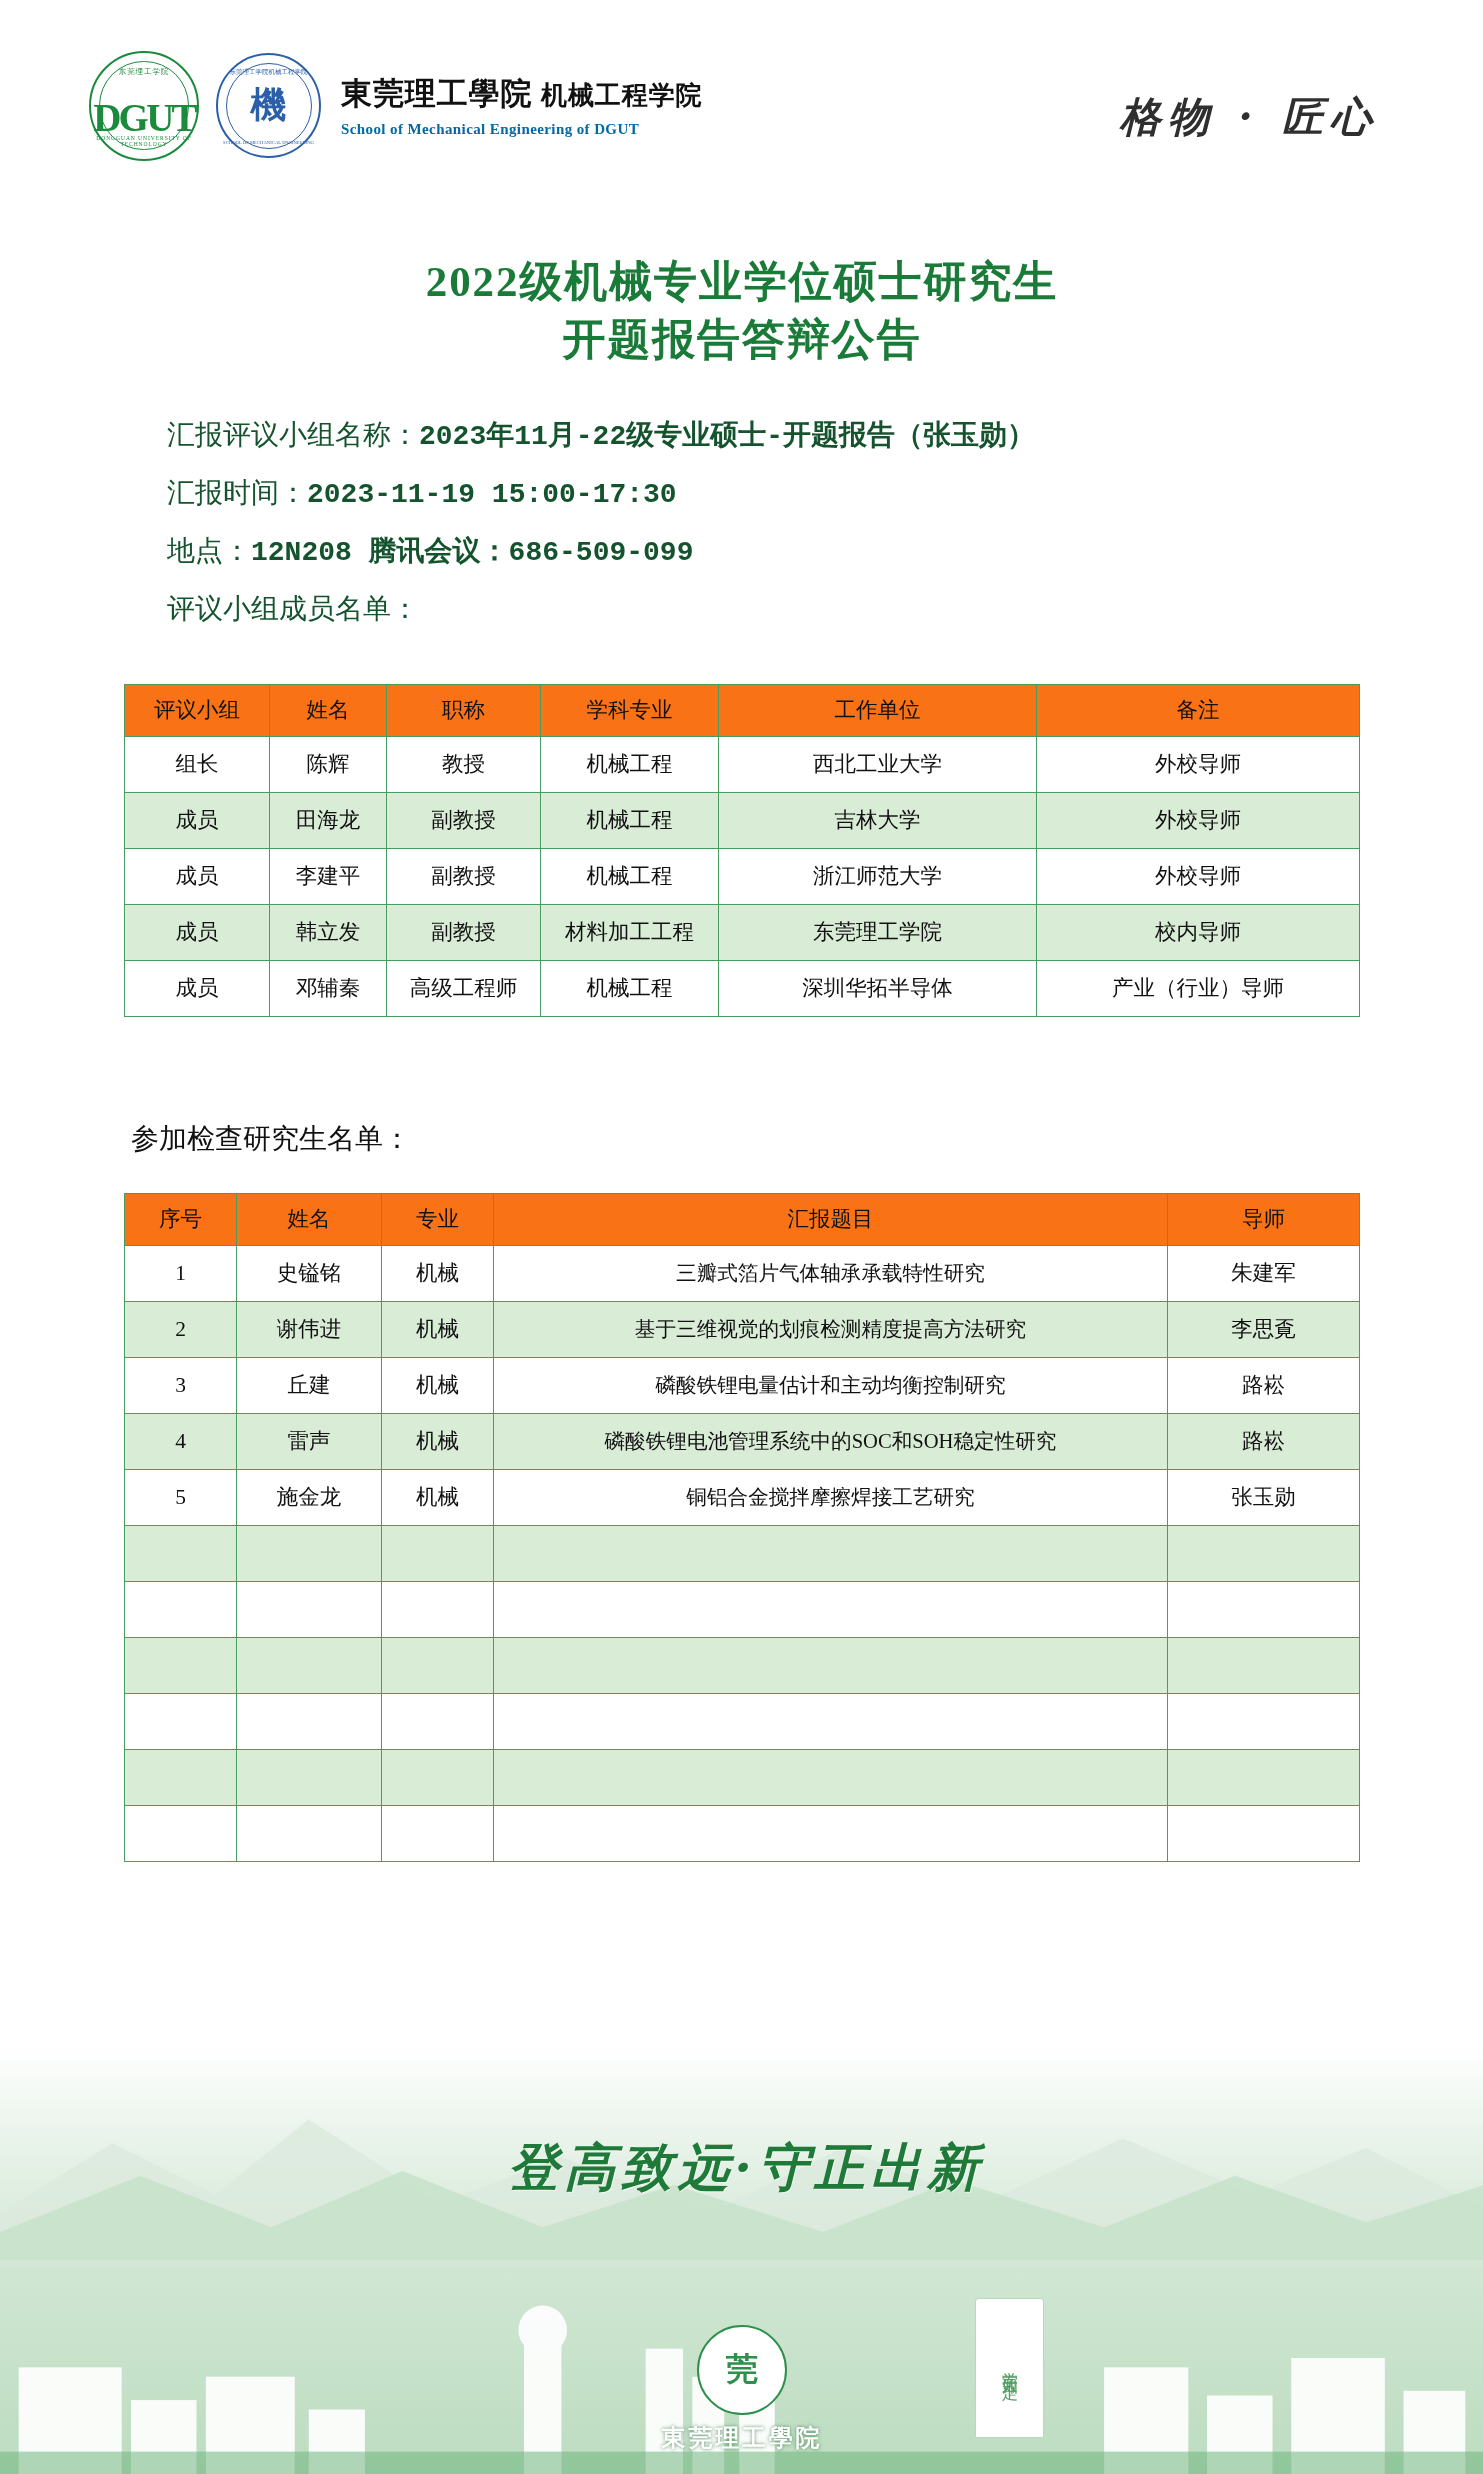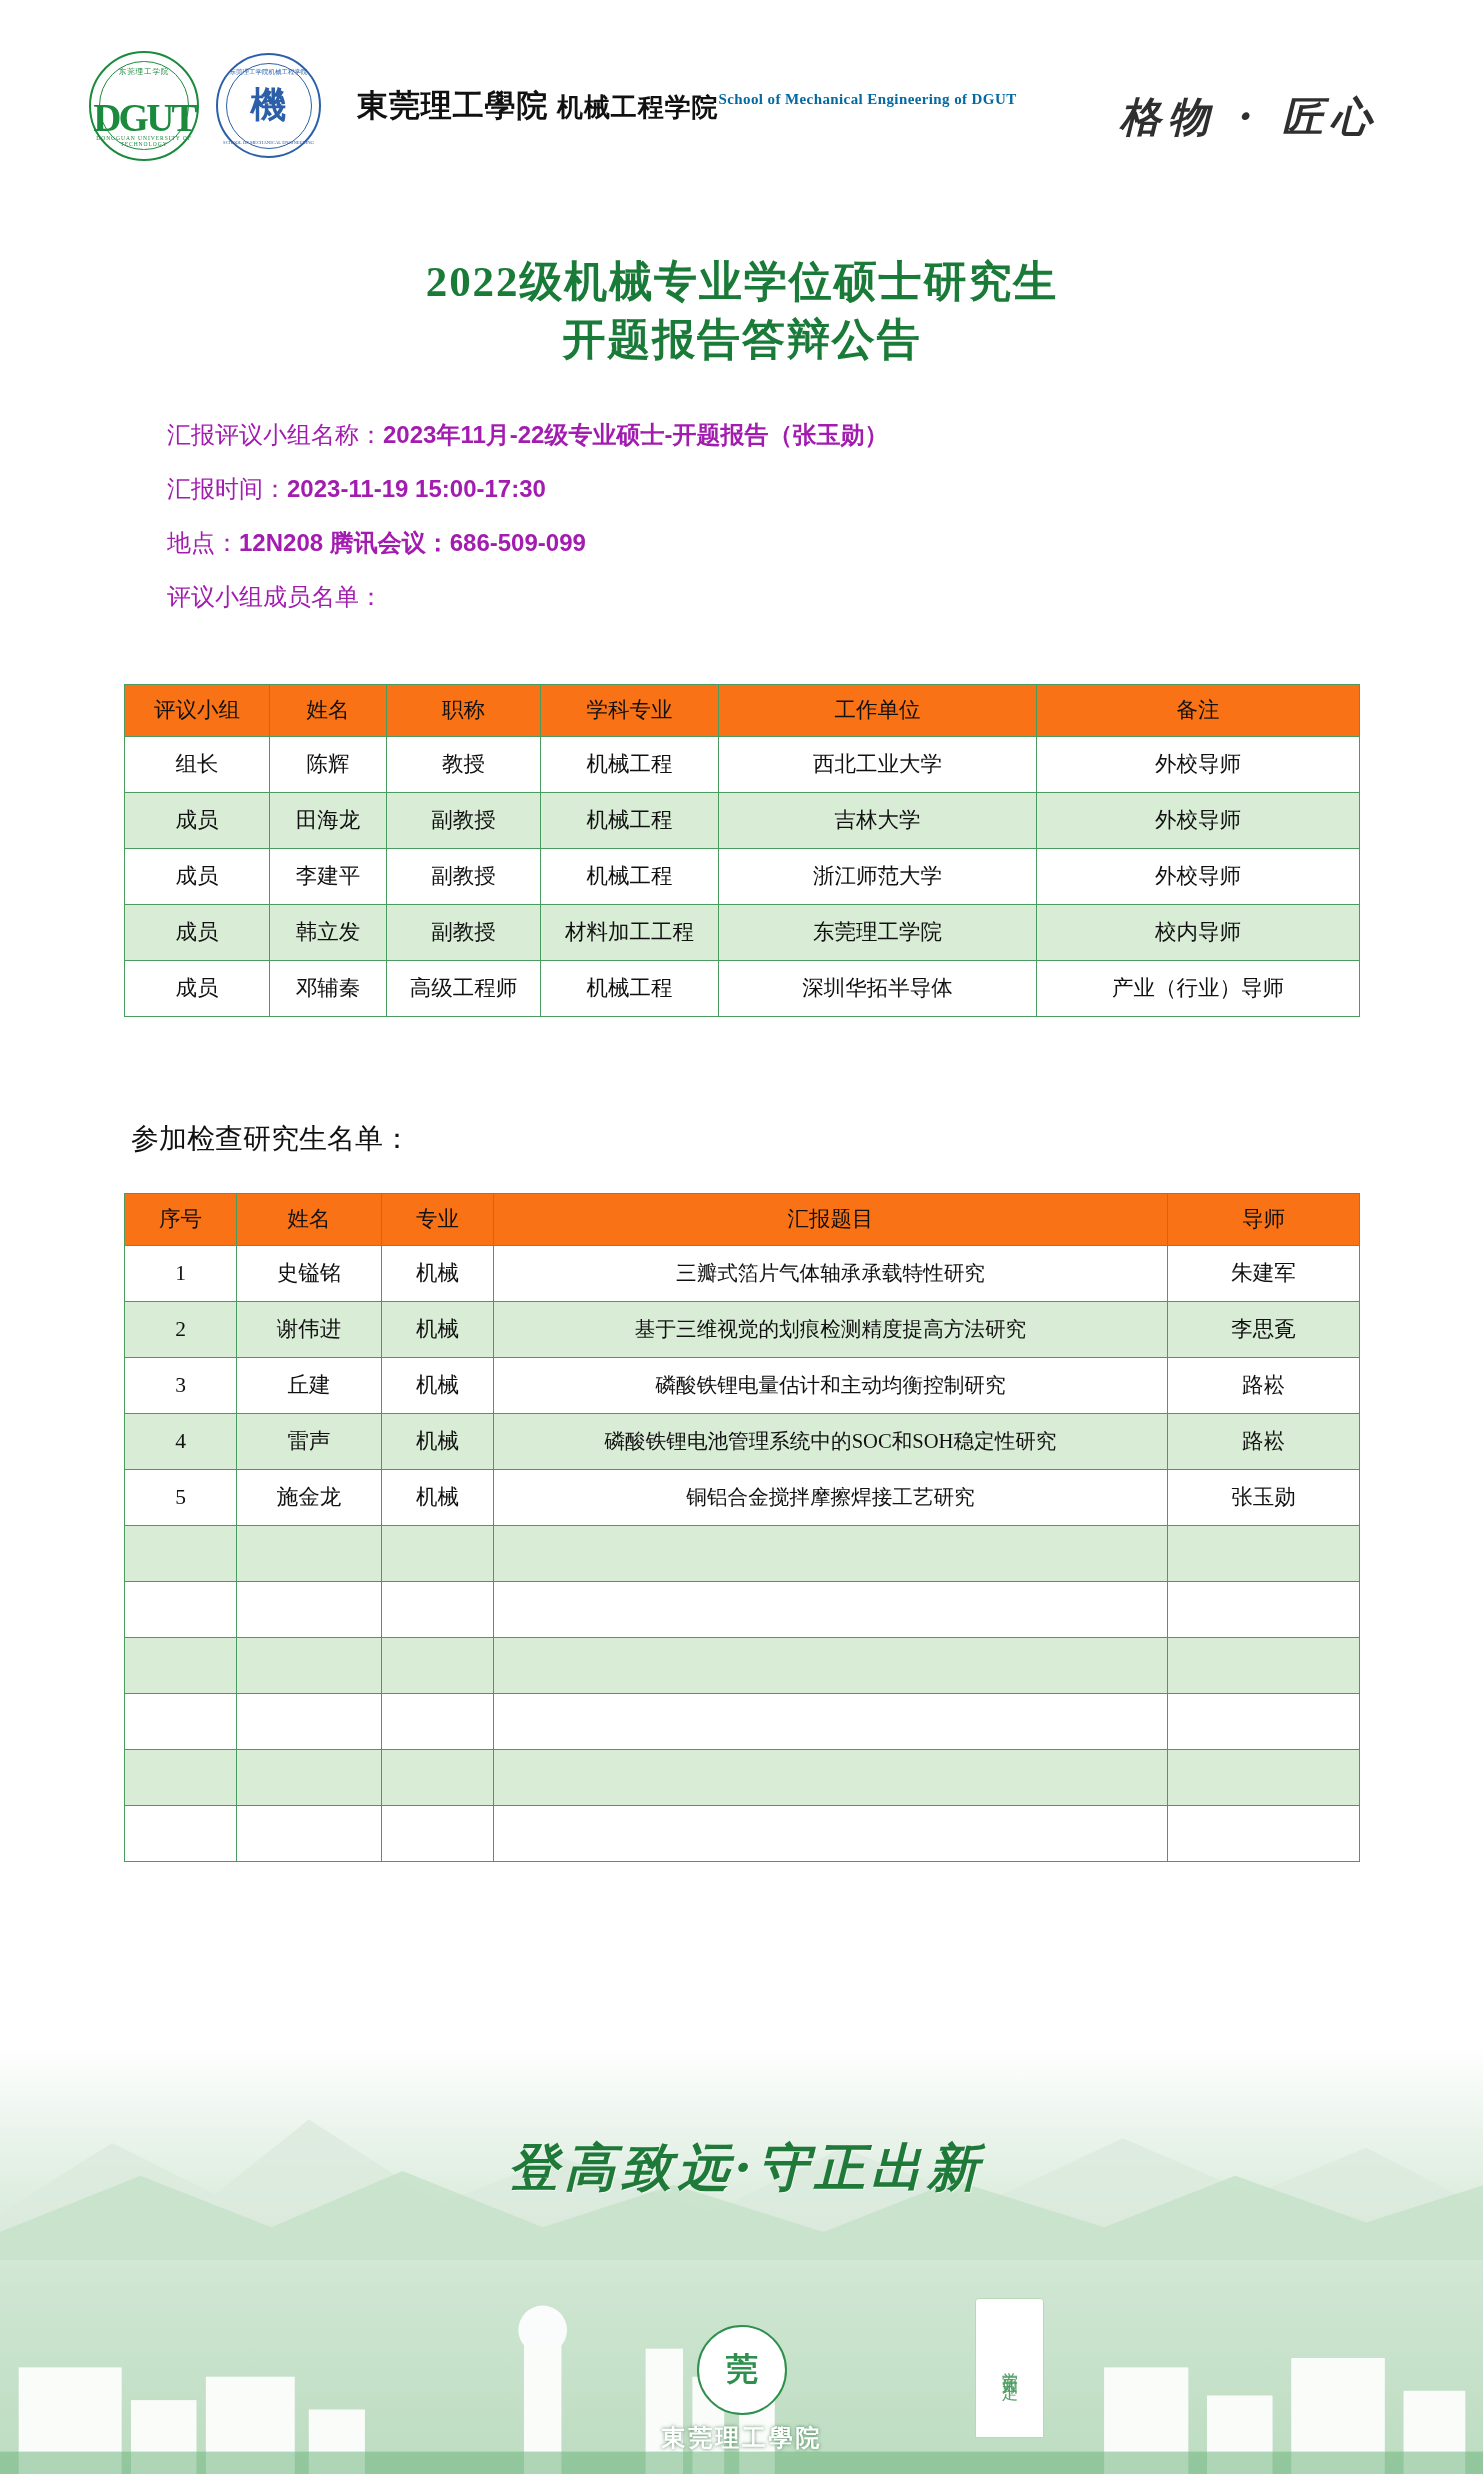--- a/index.html
+++ b/index.html
@@ -92,23 +92,23 @@
     z-index: 2;
   }
   .logo-sme .ring-top, .logo-sme .ring-bot {
     position: absolute; width: 100%; text-align: center;
     font-size: 6.5px; color: #2b5fa8; z-index: 2;
   }
   .logo-sme .ring-top { top: 13px; }
   .logo-sme .ring-bot { bottom: 11.2px; font-size: 4.7px; }
 
   .header-titles {
-    margin-left: 36px;
+    margin-left: 20px;
     display: flex;
-    flex-direction: row;
+    flex-direction: column;
     justify-content: center;
   }
   .header-cn {
     font-size: 31px;
     font-weight: bold;
     color: #111;
     letter-spacing: 0.9px;
     font-family: "Liberation Serif", serif;
     white-space: nowrap;
   }
@@ -152,25 +152,25 @@
   }
 
   
   .meta {
     position: absolute;
     left: 167px;
     top: 423px;
     width: 1170px;
   }
   .meta-line {
-    font-size: 24px;
-    color: #a21caf;
+    font-size: 28px;
+    color: #14532d;
     line-height: 1.0;
     margin-bottom: 30px;
-    font-family: Liberation Sans, sans-serif;
+    font-family: Liberation Mono, monospace;
     white-space: nowrap;
   }
   .meta-line .lbl { font-weight: normal; }
   .meta-line .val { font-weight: bold; }
 
   
   .tbl-wrap { position: absolute; }
   table.grid {
     border-collapse: collapse;
     table-layout: fixed;

